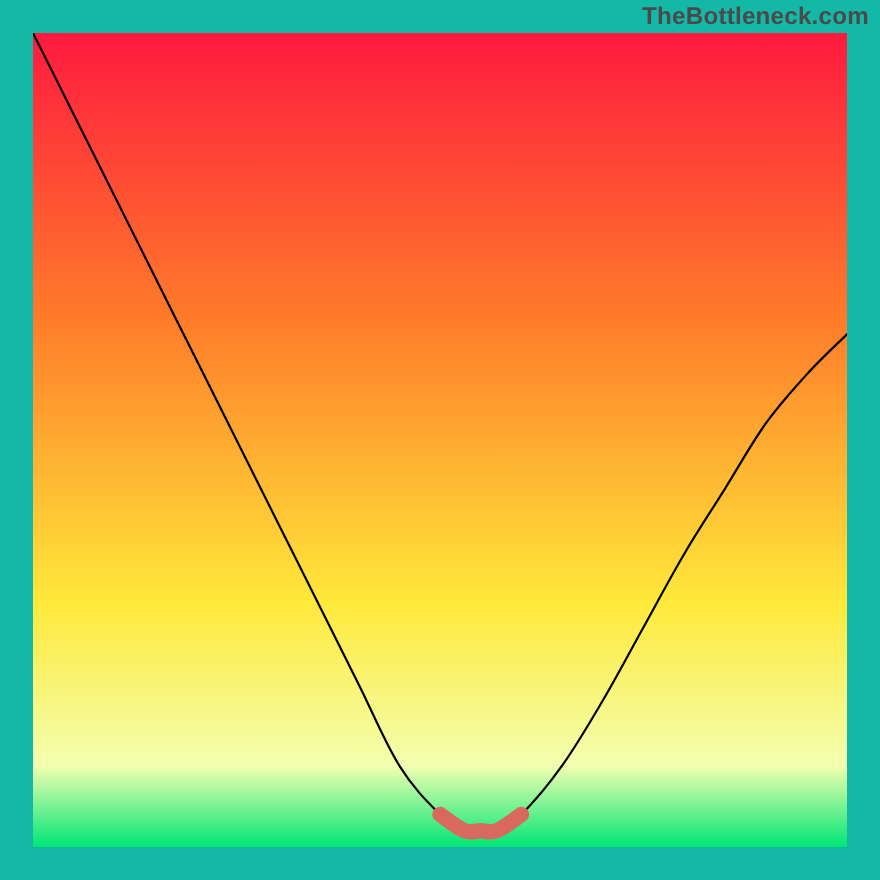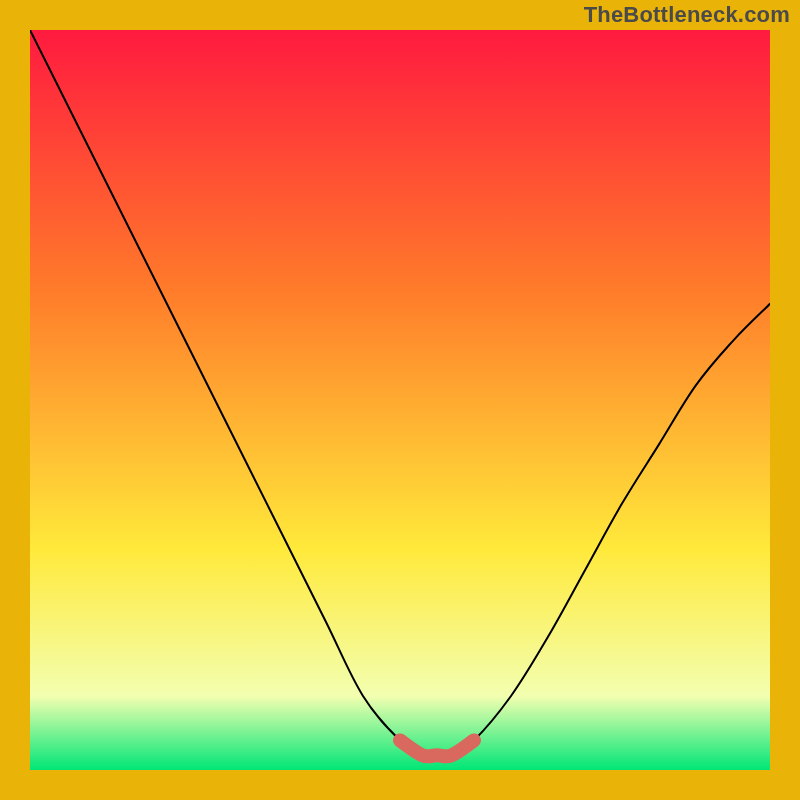--- a/index.html
+++ b/index.html
@@ -8,21 +8,21 @@
     width: 800px;
     height: 800px;
     background: #000;
     font-family: Arial, Helvetica, sans-serif;
     overflow: hidden;
   }
   .frame {
     position: relative;
     width: 800px;
     height: 800px;
-    background: #eab308;
+    background: #14b8a6;
   }
   .watermark {
     position: absolute;
     top: 2px;
     right: 10px;
     color: #4a4a4a;
     font-size: 22px;
     font-weight: 600;
     letter-spacing: 0.2px;
     z-index: 5;

